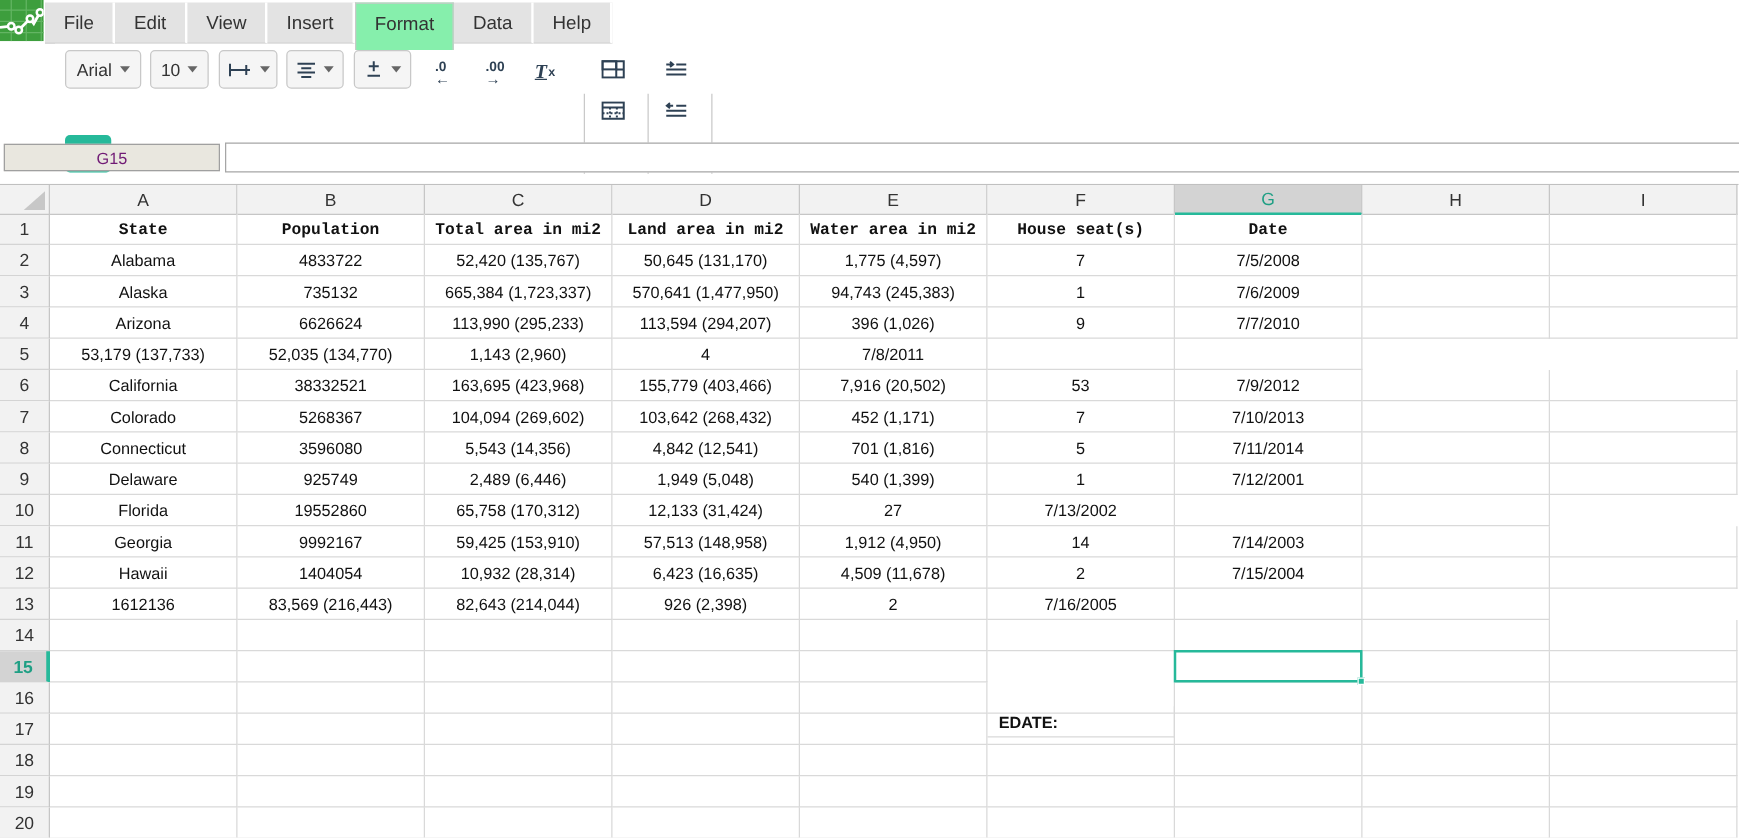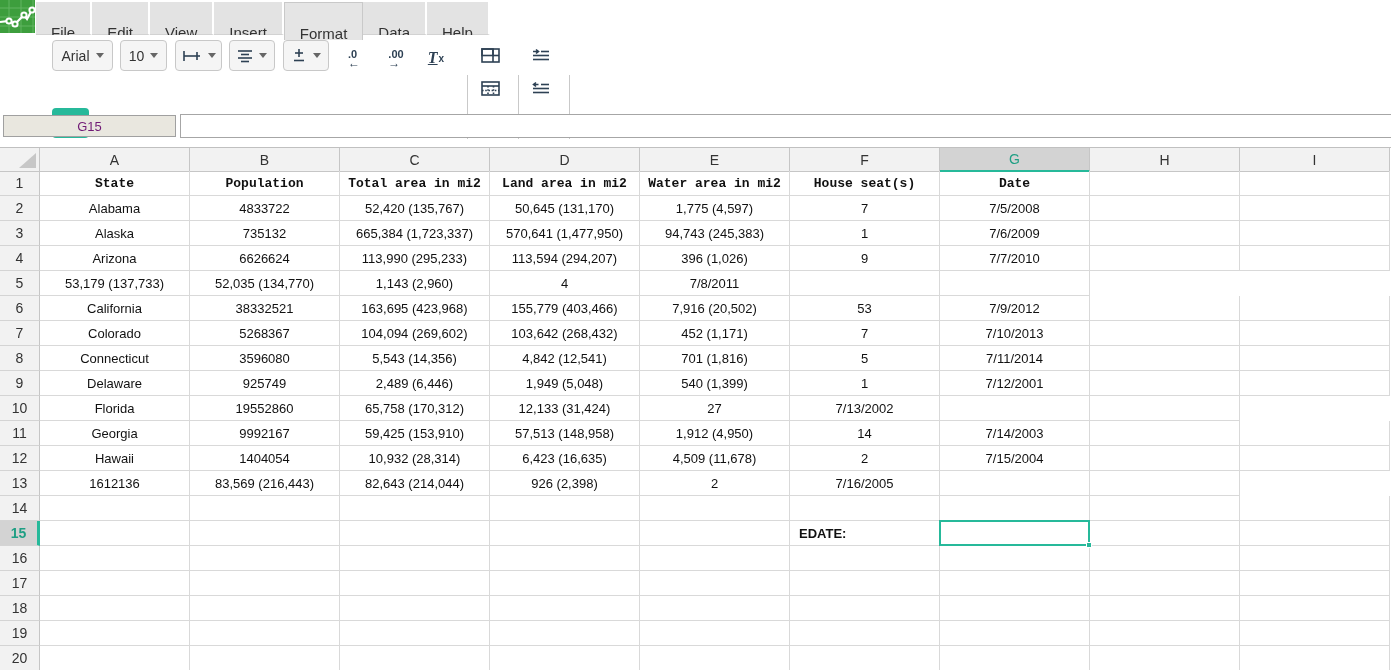--- a/index.html
+++ b/index.html
@@ -3,23 +3,23 @@
 <meta charset="utf-8">
 <style>
   * { margin:0; padding:0; box-sizing:border-box; }
   html,body { width:1391px; height:670px; overflow:hidden; background:#fff;
     font-family:"Liberation Sans", sans-serif; }
 
   
   .topbar { position:absolute; left:0; top:0; width:100%; height:35px; background:#fff; }
   .logo { position:absolute; left:0; top:0; width:35px; height:33px; display:block; }
   .menu { position:absolute; left:36px; top:2px; display:flex; height:33px; }
-  .tab { background:#e3e3e3; border-right:2px solid #fff; padding:14px 15px;
+  .tab { background:#e3e3e3; border-right:2px solid #fff; padding:0 15px;
     line-height:33px; font-size:15px; color:#333; cursor:pointer; border-bottom:1px solid #d2d2d2; }
-  .tab.active { background:#e5e5e5; border:1px solid #c9c9c9; border-bottom:none;
+  .tab.active { background:#86efac; border:1px solid #c9c9c9; border-bottom:none;
     height:38px; position:relative; z-index:2; }
 
   
   .toolbar { position:absolute; left:0; top:35px; width:100%; height:76px; background:#fff;margin-left:44px; }
   .tbtn { position:absolute; height:31px; background:#f5f5f5; border:1px solid #c8c8c8;
     border-radius:4px; display:flex; align-items:center; justify-content:center;
     gap:6px; font-size:14px; color:#333; cursor:pointer; }
   .caret { width:0; height:0; border-left:4px solid transparent; border-right:4px solid transparent;
     border-top:5px solid #666; }
   .icon { color:#2e4154; display:inline-flex; align-items:center; justify-content:center; cursor:pointer; }
@@ -66,21 +66,21 @@
   .grid-row { display:flex; height:25px; }
   .row-h { width:40px; height:25px; flex:none; background:#f2f2f2; border-right:1px solid #c6c6c6;
     border-bottom:1px solid #d4d4d4; display:flex; align-items:center; justify-content:center;
     font-size:14px; color:#333; cursor:pointer; }
   .row-h.selected { background:#d3d3d3; color:#1f9f84; font-weight:bold;
     border-right:3px solid #26b99a; }
   .cell { width:150px; height:25px; flex:none; border-right:1px solid #d9d9d9;
     border-bottom:1px solid #d9d9d9; display:flex; align-items:center; justify-content:center;
     white-space:nowrap; overflow:visible; cursor:cell; }
   .cell.hdr { font-weight:bold;font-family:Liberation Mono, monospace; }
-  .cell.lbl { font-weight:bold; justify-content:flex-start; padding-left:9px; }
+  .cell.lbl { font-weight:bold; justify-content:flex-start; padding-left:9px;margin-top:44px; }
   .sel-overlay { position:absolute; border:2px solid #26b99a; pointer-events:none; z-index:5; }
   .sel-handle { position:absolute; right:-4px; bottom:-4px; width:6px; height:6px;
     background:#26b99a; border:1px solid #fff; }
 </style>
 </head>
 <body>
 
 <div class="topbar">
   <svg class="logo" viewBox="0 0 35 33">
     <rect x="0" y="0" width="35" height="33" fill="#3d9e3d"></rect>

